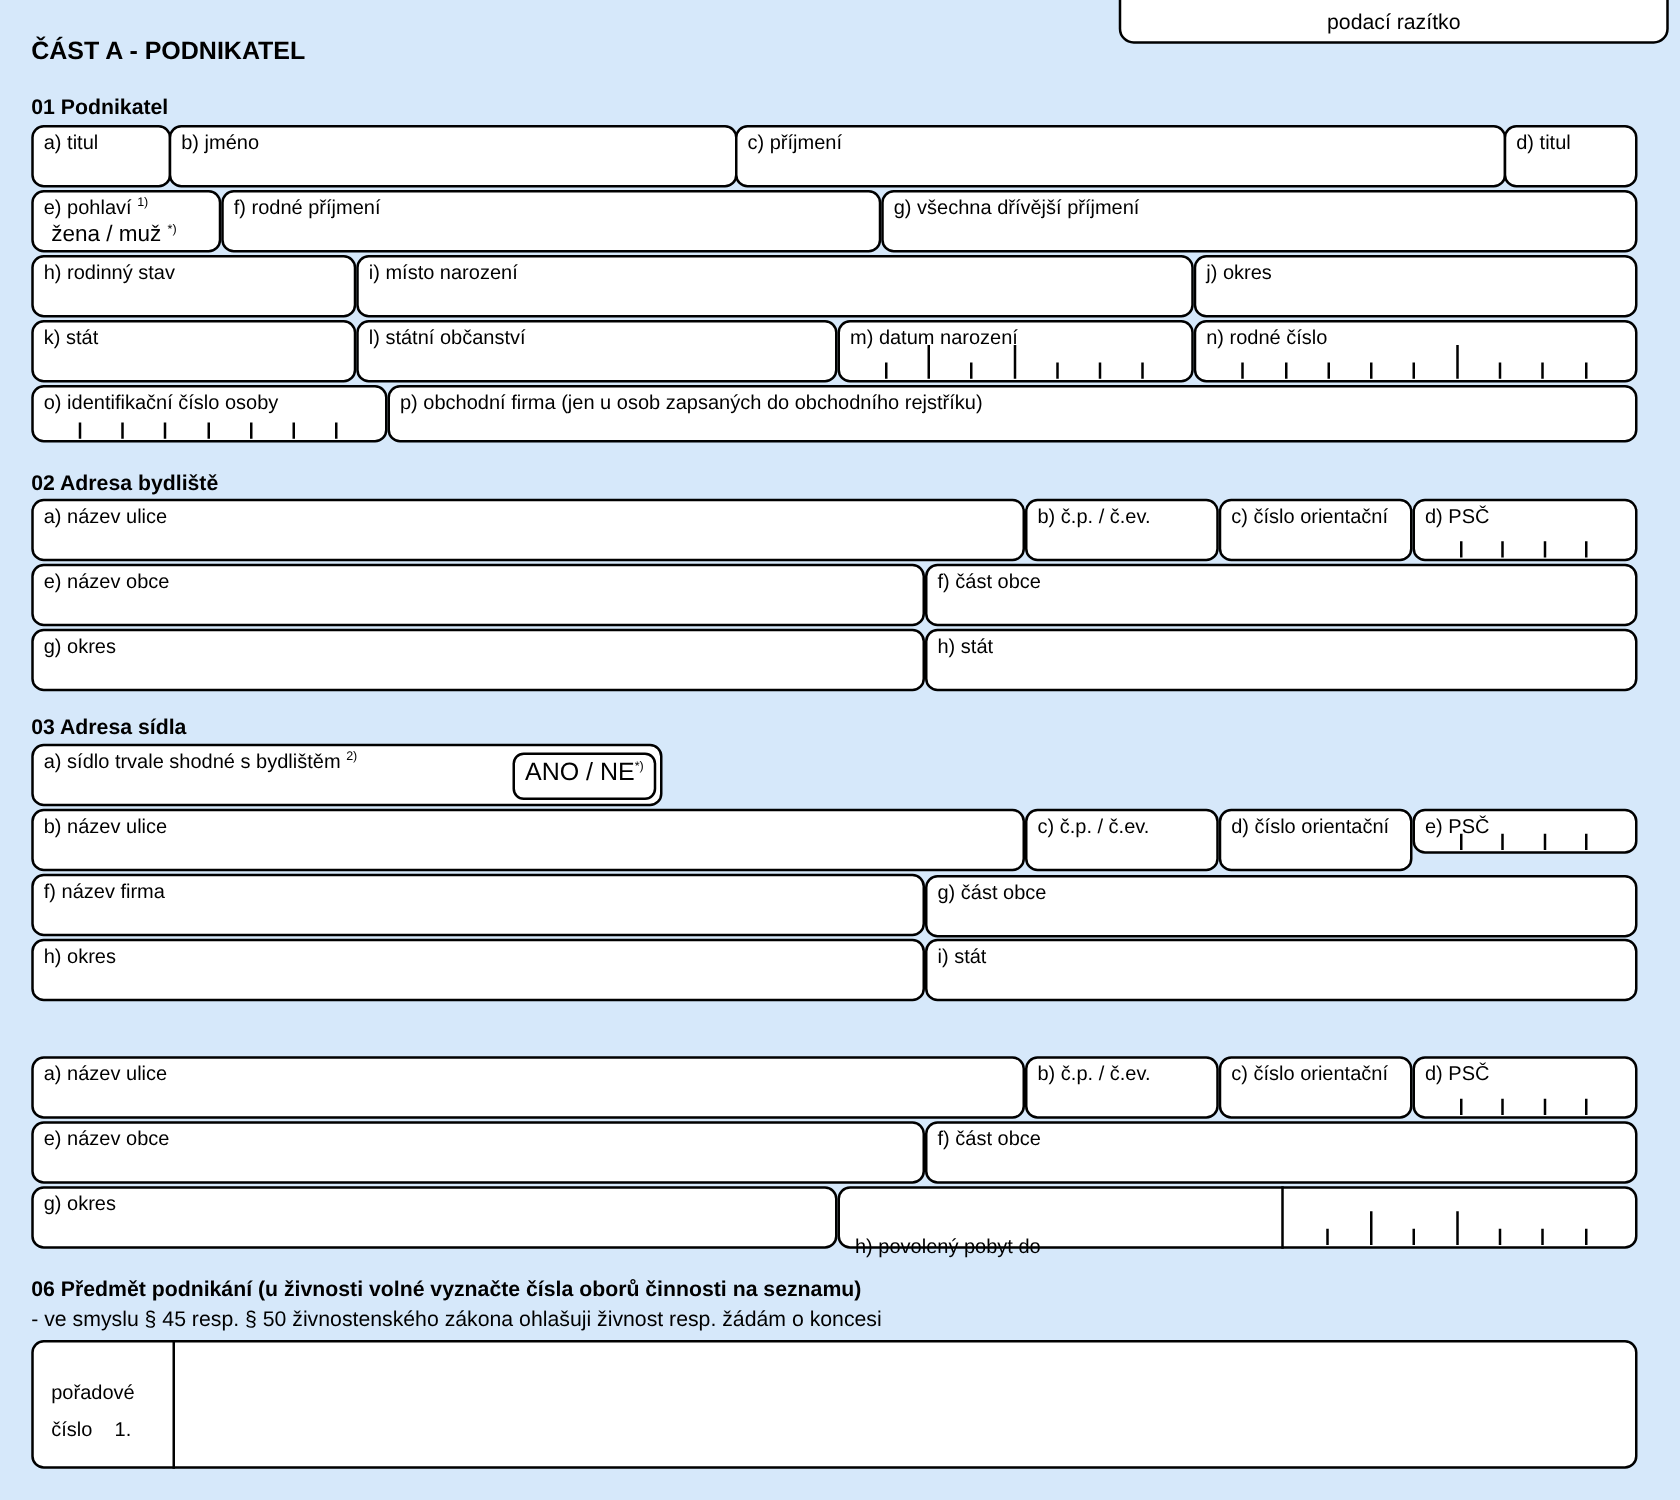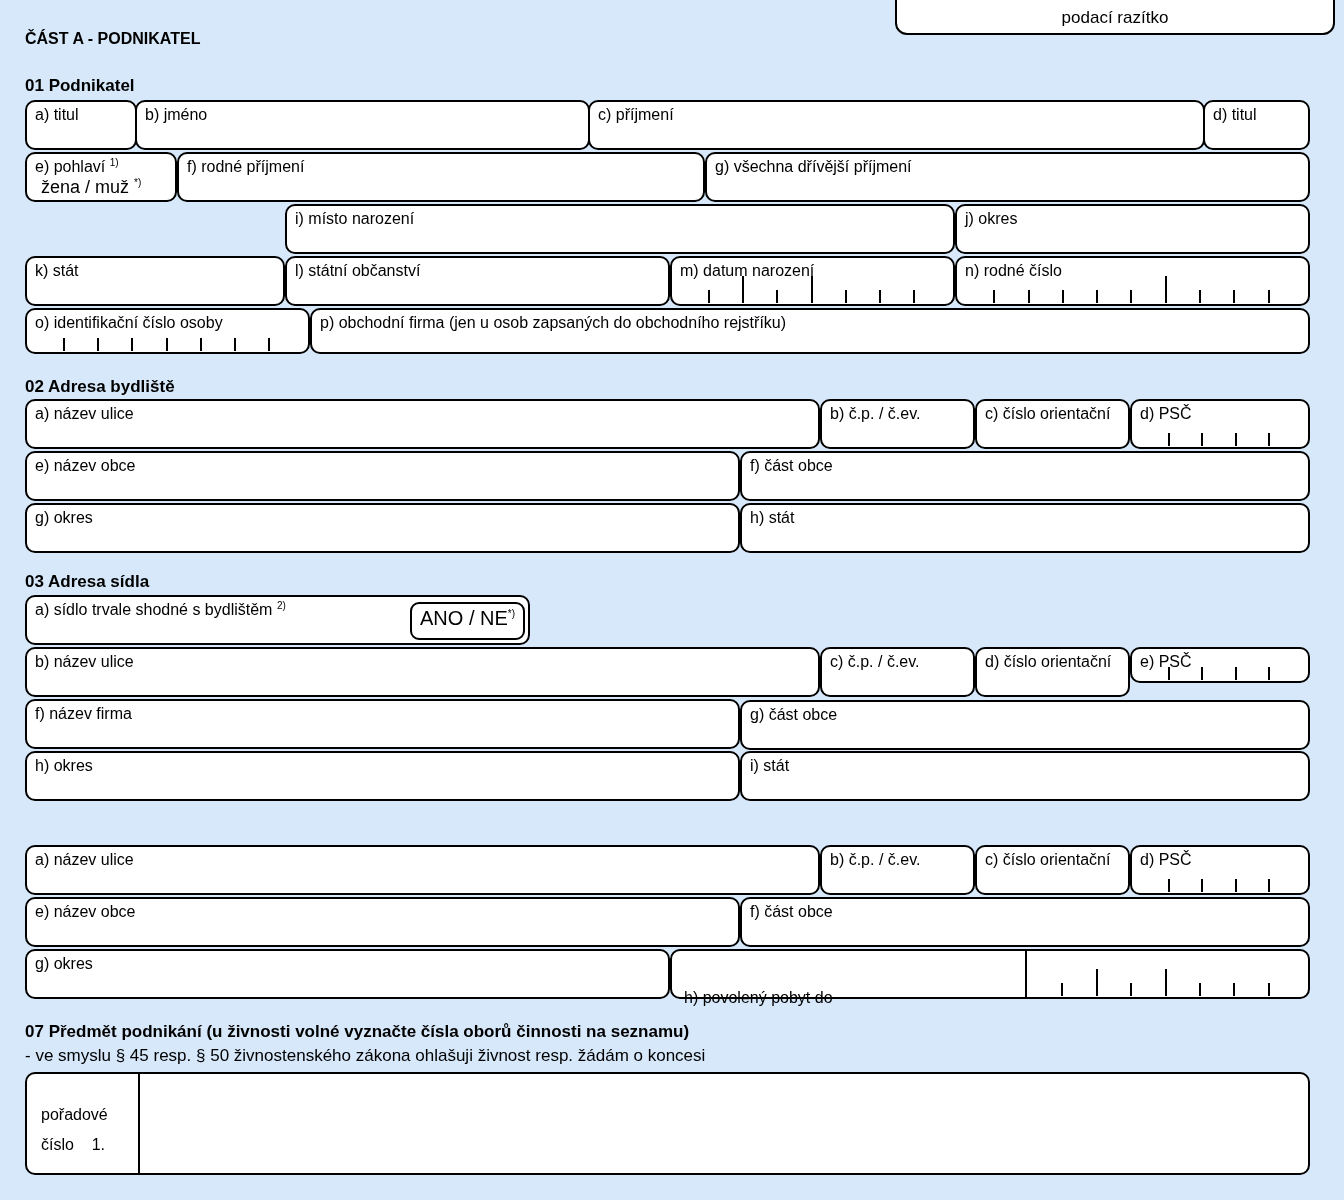--- a/index.html
+++ b/index.html
@@ -13,21 +13,21 @@
     position:absolute; background:#fff;
     border:2px solid #000; border-radius:10px;
     box-sizing:border-box;
   }
   .lbl {
     position:absolute; top:3px; left:8px;
     font-size:16px; white-space:nowrap; line-height:1.25;
   }
   sup { font-size:10px; vertical-align:super; line-height:0; }
   .heading  { position:absolute; font-weight:bold; white-space:nowrap; }
-  .h-part   { font-size:16px; }
+  .h-part   { font-size:20px; }
   .h-sec    { font-size:17px; }
   .h-sub    { position:absolute; font-size:17px; white-space:nowrap; }
   .comb { position:absolute; bottom:0; display:flex; height:30px; }
   .cell { flex:1; position:relative; }
   .cell:not(:last-child)::after {
     content:""; position:absolute; right:0; bottom:1px;
     width:2px; height:13px; background:#000;
   }
   .cell.t:not(:last-child)::after { height:27px; }
   .vdiv { position:absolute; top:-2px; bottom:-2px; width:2px; background:#000; }
@@ -77,20 +77,23 @@
     <div class="lbl"><span>e) pohlaví</span> <sup>1)</sup></div>
     <div class="sexval"><span>žena / muž</span> <sup>*)</sup></div>
   </div>
   <div class="box" style="left:177px; top:152px; width:528px; height:50px;">
     <div class="lbl">f) rodné příjmení</div>
   </div>
   <div class="box" style="left:705px; top:152px; width:605px; height:50px;">
     <div class="lbl">g) všechna dřívější příjmení</div>
   </div>
 
+  <div class="box" style="left:25px; top:204px; width:260px; height:50px;">
+    <div class="lbl">h) rodinný stav</div>
+  </div>
   <div class="box" style="left:285px; top:204px; width:670px; height:50px;">
     <div class="lbl">i) místo narození</div>
   </div>
   <div class="box" style="left:955px; top:204px; width:355px; height:50px;">
     <div class="lbl">j) okres</div>
   </div>
 
   <div class="box" style="left:25px; top:256px; width:260px; height:50px;">
     <div class="lbl">k) stát</div>
   </div>
@@ -259,21 +262,21 @@
         <div class="cell t"></div>
         <div class="cell"></div>
         <div class="cell t"></div>
         <div class="cell"></div>
         <div class="cell"></div>
         <div class="cell"></div>
         <div class="cell"></div>
       </div>
   </div>
 
-  <div class="heading h-sec" style="left:25px; top:1022px;">07 Předmět podnikání (u živnosti volné vyznačte čísla oborů činnosti na seznamu)</div>
+  <div class="heading h-sec" style="left:25px; top:1022px;">06 Předmět podnikání (u živnosti volné vyznačte čísla oborů činnosti na seznamu)</div>
   <div class="h-sub" style="left:25px; top:1046px;">- ve smyslu § 45 resp. § 50 živnostenského zákona ohlašuji živnost resp. žádám o koncesi</div>
 
   <div class="box" style="left:25px; top:1072px; width:1285px; height:103px;">
     <div class="vdiv" style="left:111px;"></div>
     <div style="position:absolute; left:14px; top:26px;" class="blockrow">
       <div>pořadové</div>
       <div><span>číslo</span>&nbsp;&nbsp;&nbsp;&nbsp;<span>1.</span></div>
     </div>
   </div>
 

